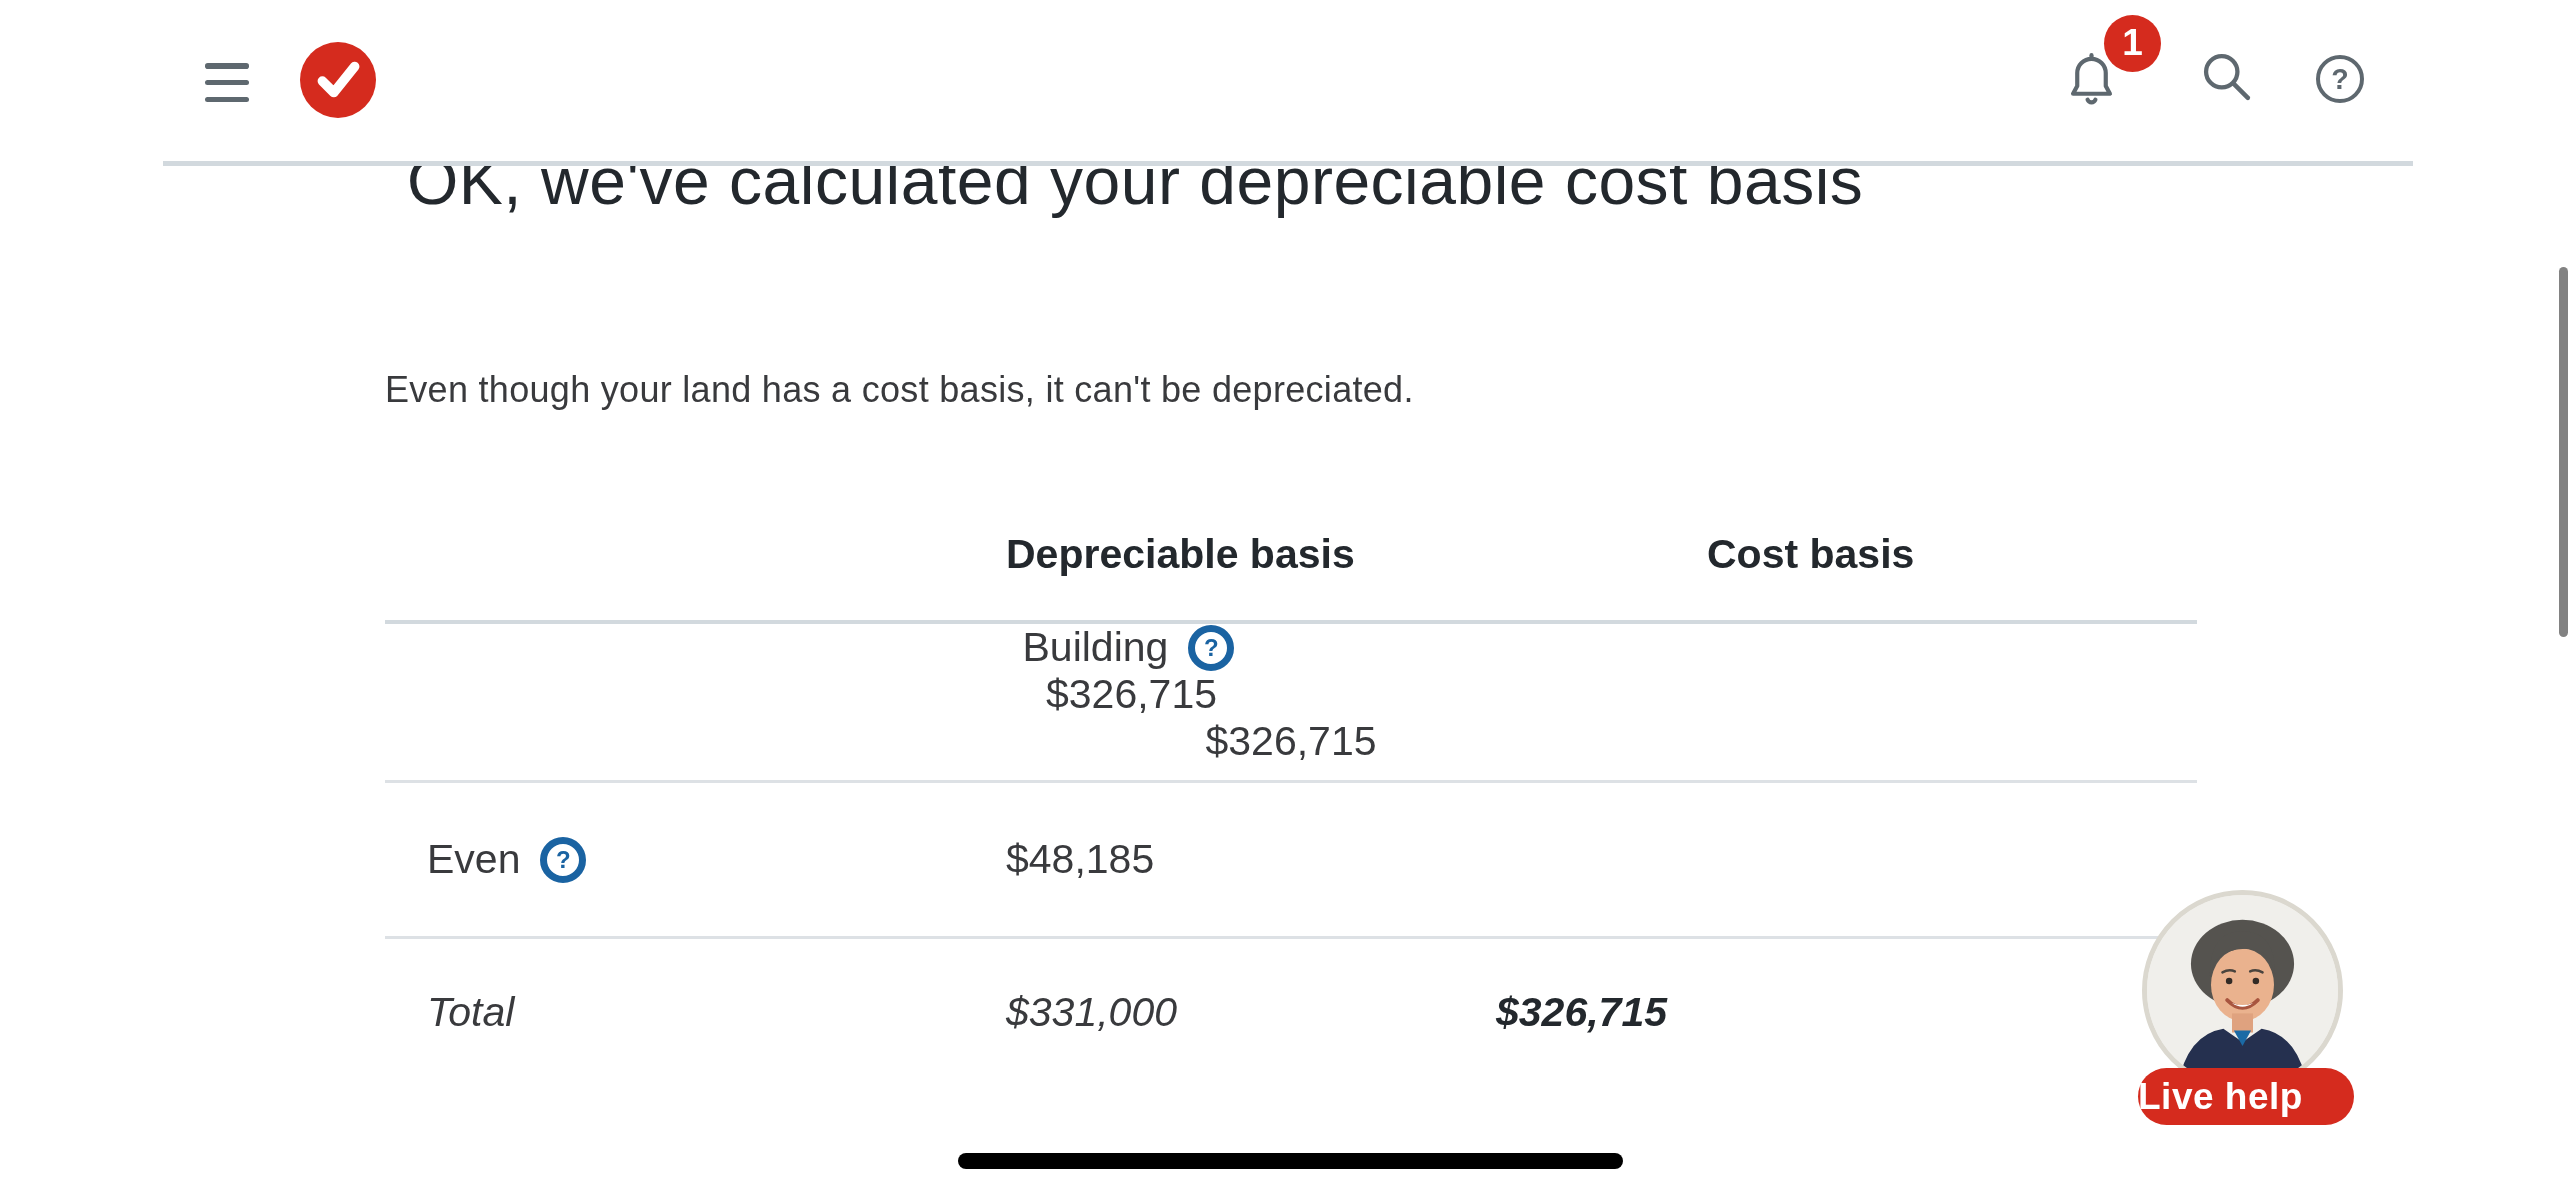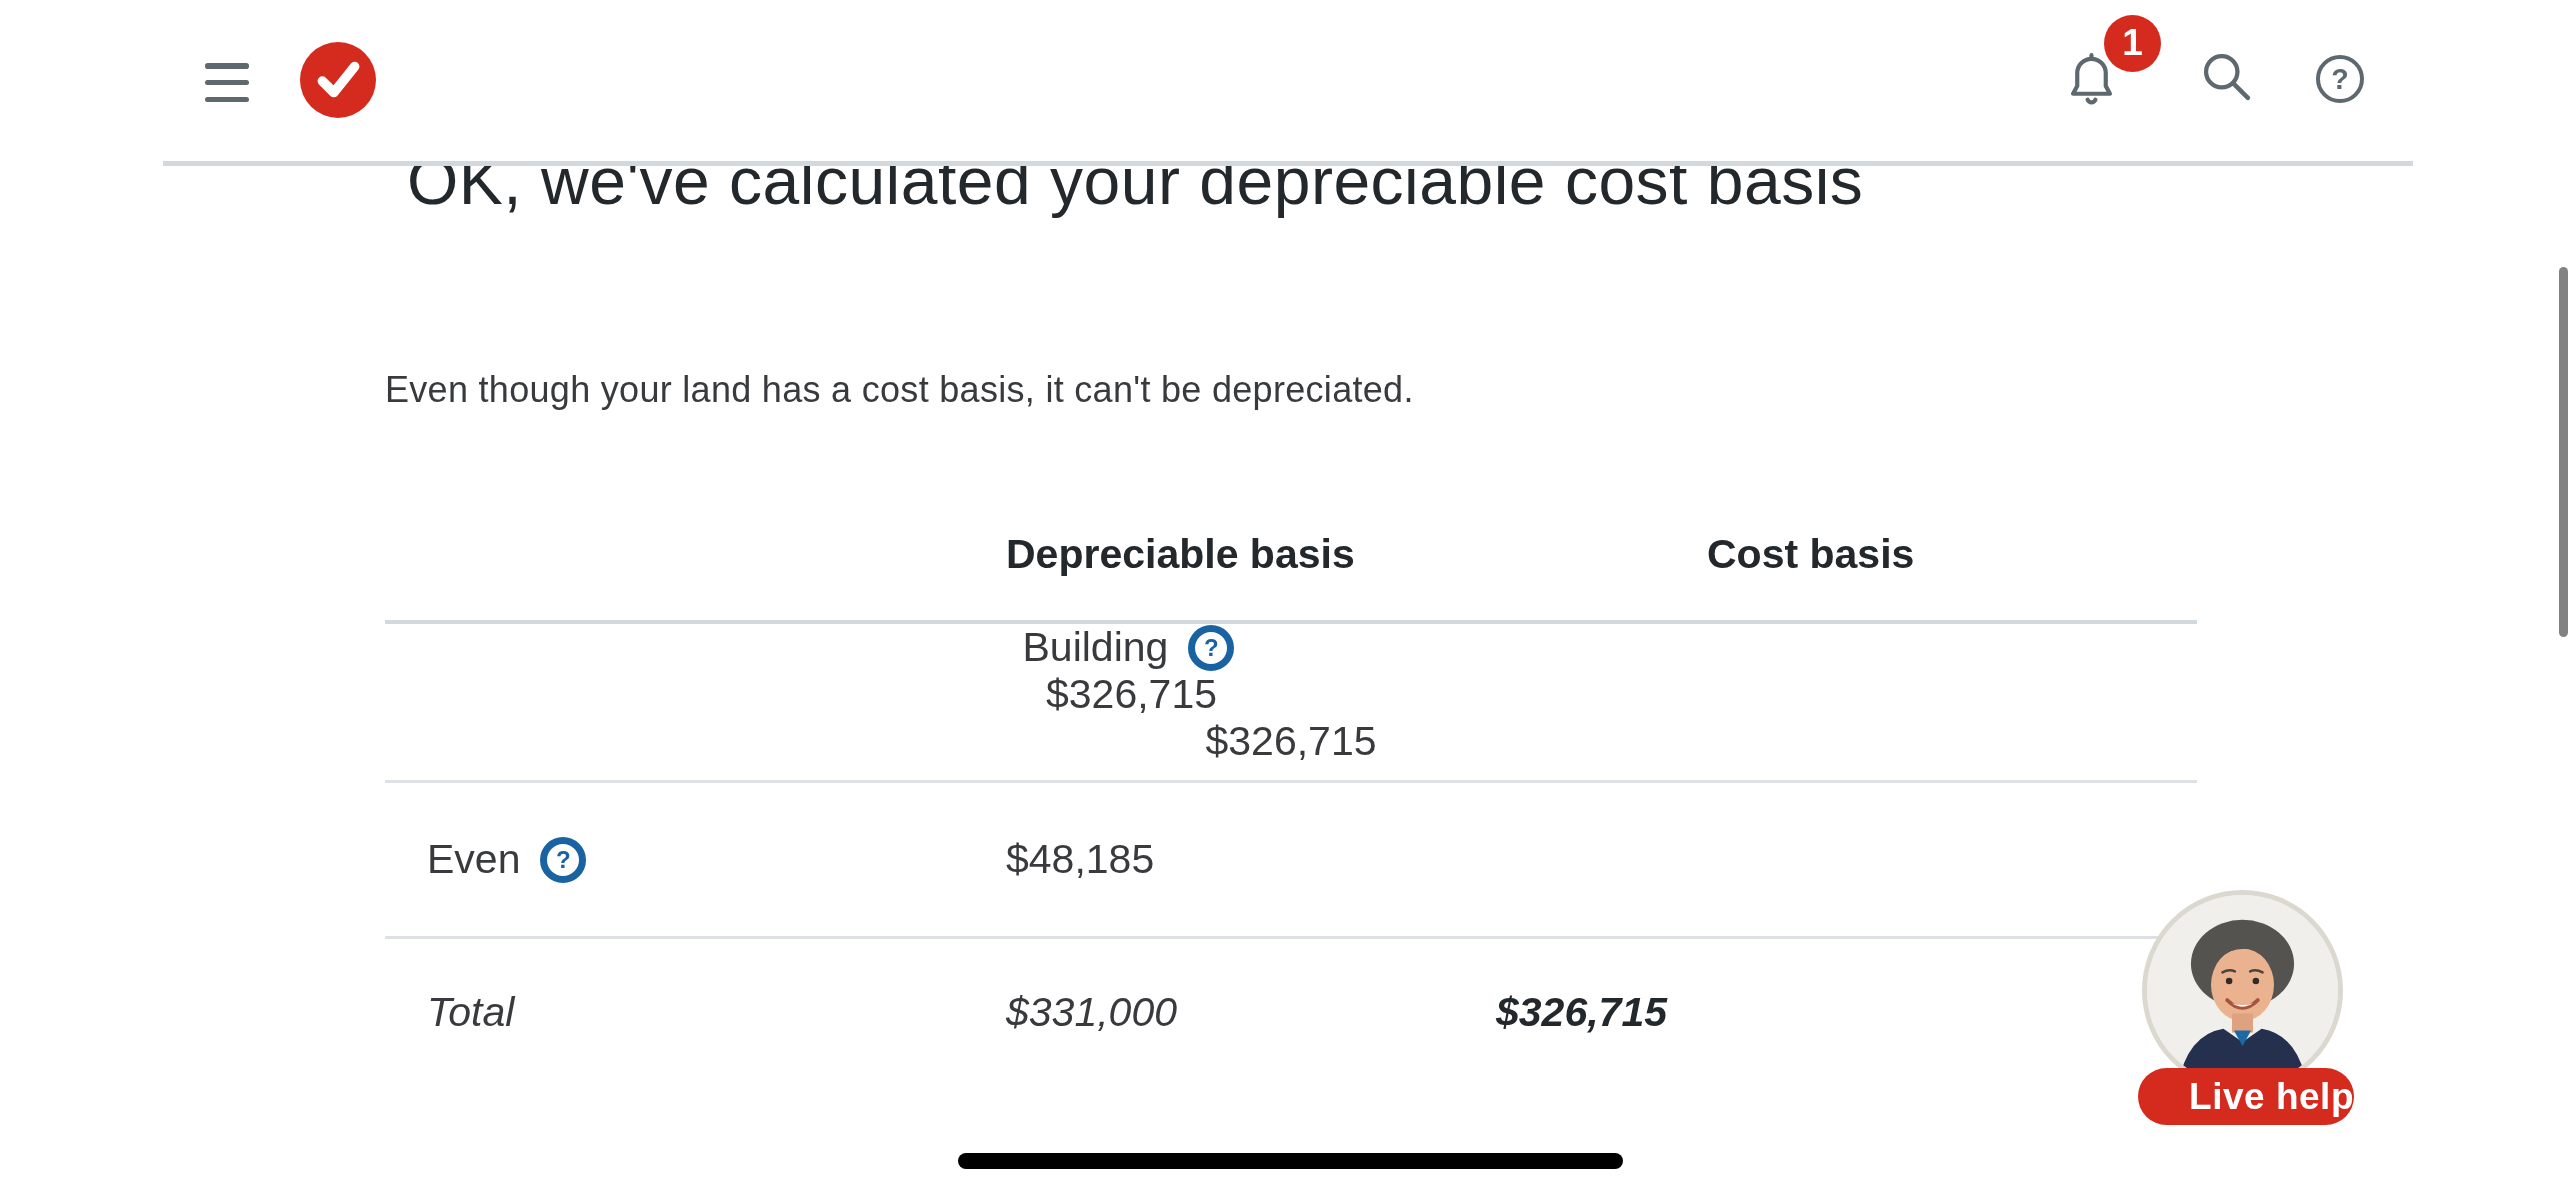--- a/index.html
+++ b/index.html
@@ -52,21 +52,21 @@
   .bold-val{font-weight:700;color:var(--heading-text);}
   .help-badge{width:46px;height:46px;margin-left:20px;border-radius:50%;background:#fff;border:7.4px solid var(--help-blue);color:var(--help-blue);font-size:24px;font-weight:700;display:inline-flex;align-items:center;justify-content:center;cursor:pointer;line-height:1;flex:0 0 auto;}
 
   
   .scrollbar{position:absolute;right:8.3px;top:267px;width:9.2px;height:370px;border-radius:4.6px;background:var(--scrollbar);z-index:20;}
 
   
   .live-help{position:absolute;left:2124px;top:890px;width:240px;height:240px;z-index:15;}
   .avatar{position:absolute;left:18.4px;top:0;width:201px;height:201px;border-radius:50%;border:5.5px solid var(--avatar-ring);overflow:hidden;background:#F0EFEB;padding:0;cursor:pointer;}
   .avatar svg{display:block;width:100%;height:100%;}
-  .live-help-pill{position:absolute;left:14px;top:178px;width:216px;height:57px;border-radius:28.6px;background:var(--brand-red);border:none;color:#fff;font-size:37px;font-weight:700;font-family:inherit;display:flex;align-items:center;justify-content:flex-end;cursor:pointer;letter-spacing:0.5px;}
+  .live-help-pill{position:absolute;left:14px;top:178px;width:216px;height:57px;border-radius:28.6px;background:var(--brand-red);border:none;color:#fff;font-size:37px;font-weight:700;font-family:inherit;display:flex;align-items:center;justify-content:flex-start;cursor:pointer;letter-spacing:0.5px;}
 
   
   .home-indicator{position:absolute;left:958px;top:1153px;width:665px;height:15.7px;border-radius:8.3px;background:var(--home-indicator);}
 </style>
 </head>
 <body>
 
 <div class="screen">
 
   <h1 class="page-title">OK, we've calculated your depreciable cost basis</h1>

